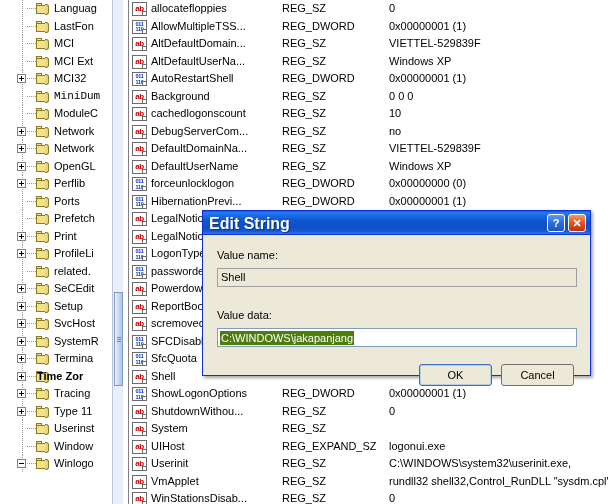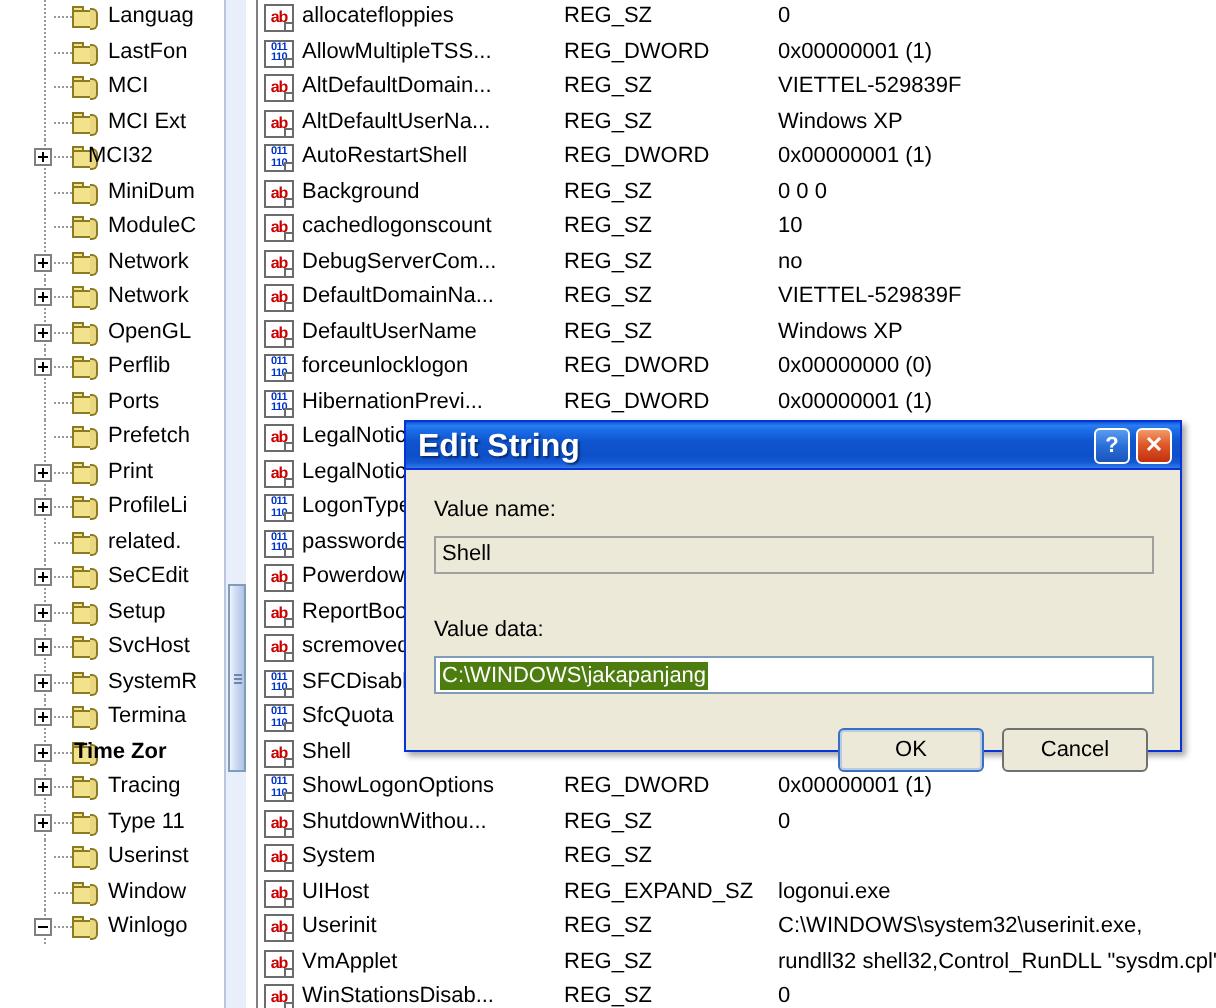--- a/index.html
+++ b/index.html
@@ -384,31 +384,31 @@
       </div>
       <div class="tree-row">
         <div class="tree-guide"></div>
         <div class="expander plus" style="left: 17px;"></div>
         <div class="tree-elbow" style="left: 27px;"></div>
         <div class="folder-icon" style="left: 36px;">
           <div class="ftab"></div>
           <div class="fbody"></div>
           <div class="fspine"></div>
         </div>
-        <div class="tree-label" style="left: 44px;">MCI32</div>
-      </div>
-      <div class="tree-row">
-        <div class="tree-guide"></div>
-        <div class="tree-elbow" style="left: 27px;"></div>
-        <div class="folder-icon" style="left: 36px;">
-          <div class="ftab"></div>
-          <div class="fbody"></div>
-          <div class="fspine"></div>
-        </div>
-        <div class="tree-label" style="left: 54px;">MiniDum</div>
+        <div class="tree-label" style="left: 54px;">MCI32</div>
+      </div>
+      <div class="tree-row">
+        <div class="tree-guide"></div>
+        <div class="tree-elbow" style="left: 27px;"></div>
+        <div class="folder-icon" style="left: 36px;">
+          <div class="ftab"></div>
+          <div class="fbody"></div>
+          <div class="fspine"></div>
+        </div>
+        <div class="tree-label" style="left: 54px; font-family: Liberation Mono, monospace;">MiniDum</div>
       </div>
       <div class="tree-row">
         <div class="tree-guide"></div>
         <div class="tree-elbow" style="left: 27px;"></div>
         <div class="folder-icon" style="left: 36px;">
           <div class="ftab"></div>
           <div class="fbody"></div>
           <div class="fspine"></div>
         </div>
         <div class="tree-label" style="left: 54px;">ModuleC</div>

